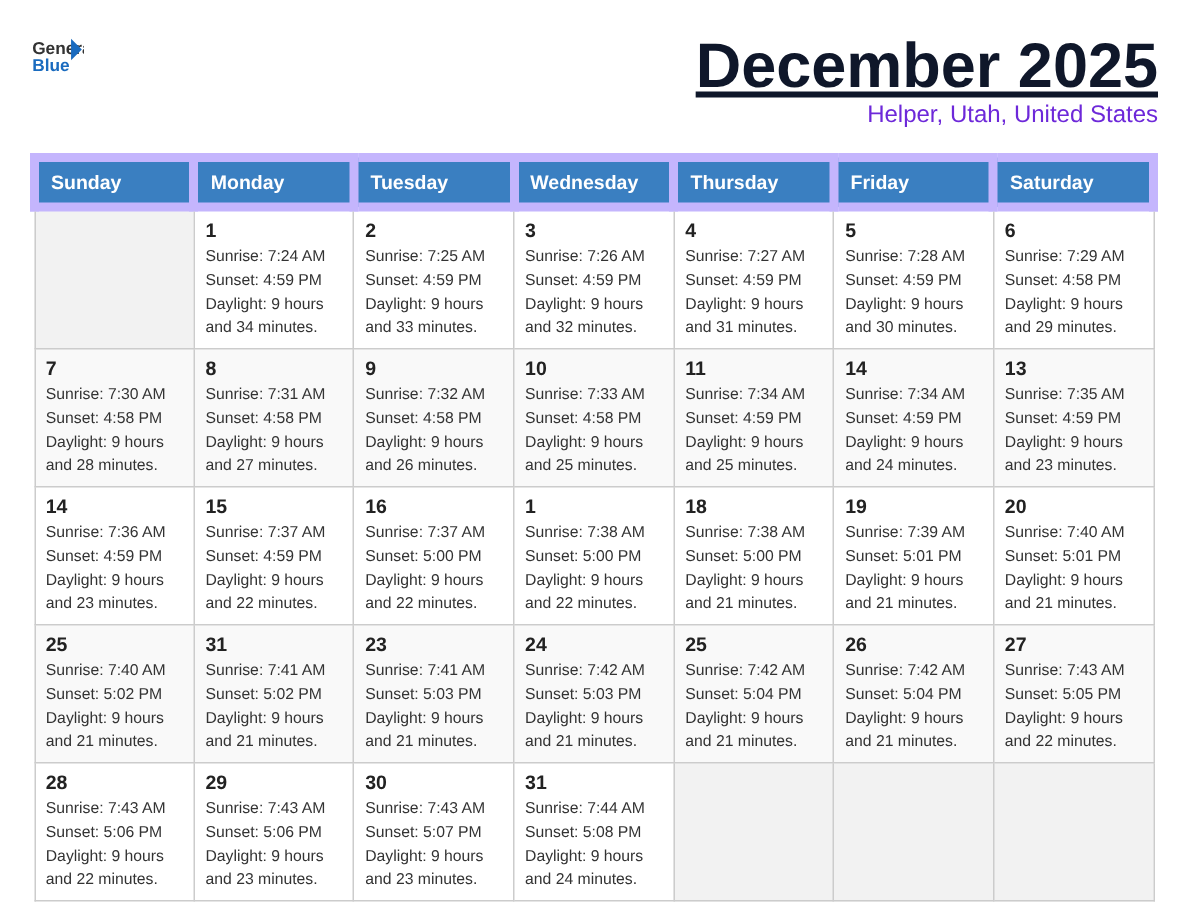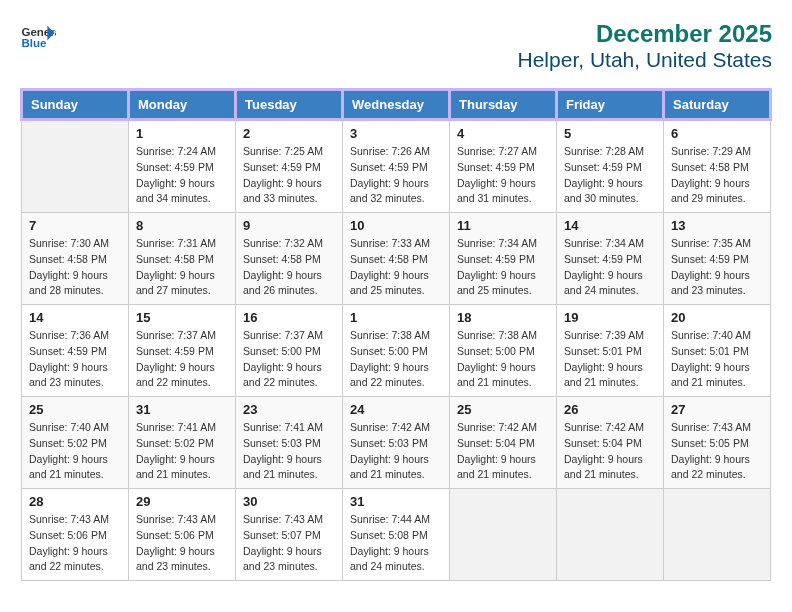--- a/index.html
+++ b/index.html
@@ -22,41 +22,42 @@
       gap: 4px;
     }
     .logo-icon {
       width: 36px;
       height: 36px;
     }
     .title-block {
       text-align: right;
     }
     .month-title {
-      font-size: 24px;
+      font-size: 42px;
       font-weight: bold;
-      color: #0f766e;
+      color: #0f172a;
+      text-decoration: underline;
     }
     .location {
-      font-size: 21px;
-      color: #0c4a6e;
+      font-size: 16px;
+      color: #6d28d9;
     }
     .calendar {
       width: 100%;
       border-collapse: collapse;
       border: 1px solid #ccc;
     }
     .calendar th {
       background-color: #3a7fc1;
       color: #fff;
       font-size: 13px;
       font-weight: bold;
       padding: 6px 8px;
       text-align: left;
-      border: 3px solid #c4b5fd;
+      border: 6px solid #c4b5fd;
     }
     .calendar td {
       border: 1px solid #ccc;
       vertical-align: top;
       padding: 5px 7px;
       font-size: 11px;
       color: #333;
       width: 107px;
       min-height: 80px;
       background: #fff;

